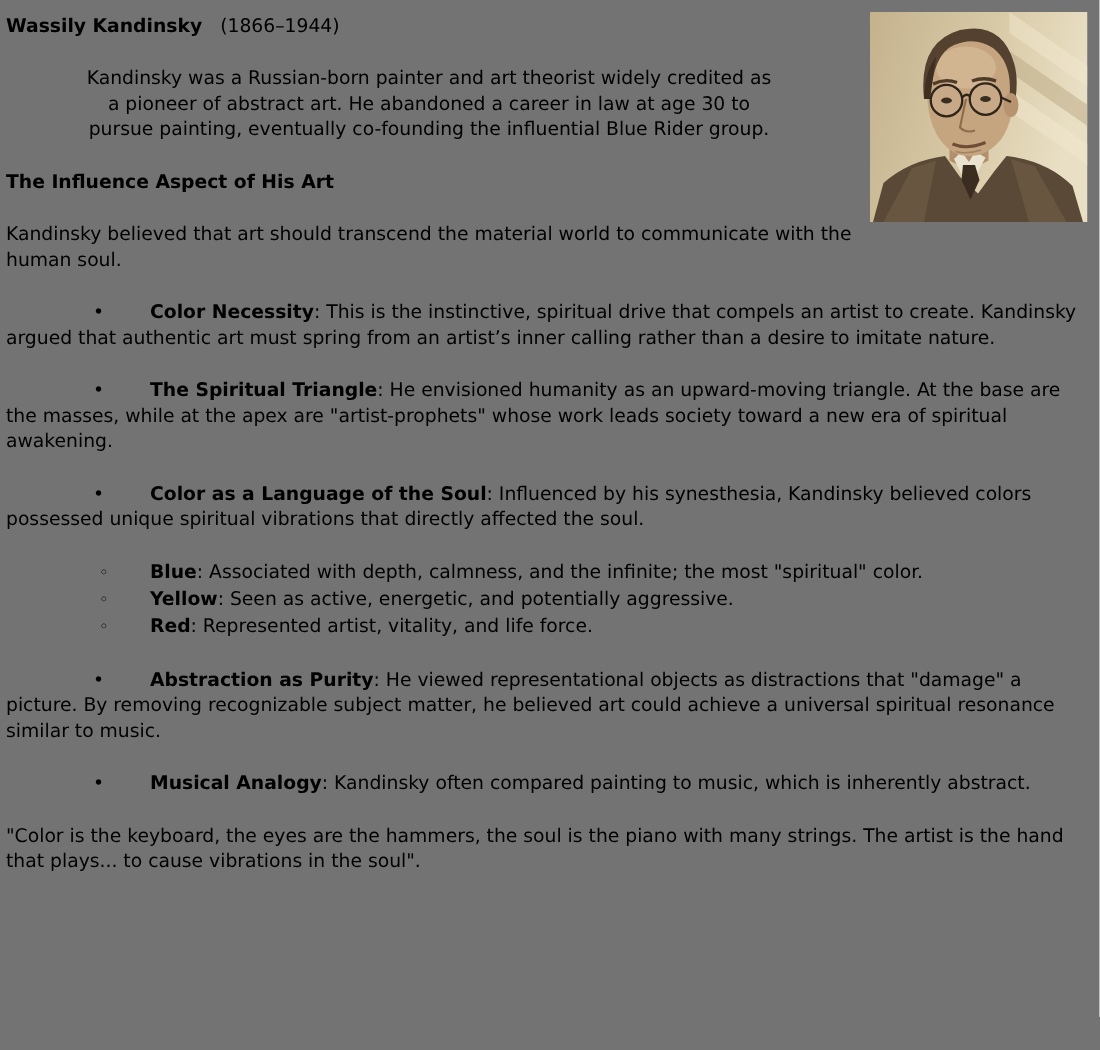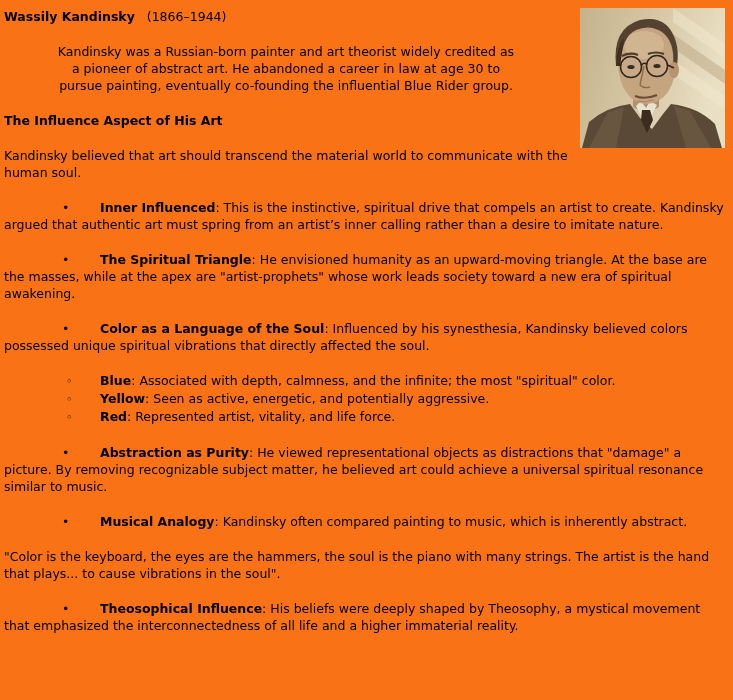--- a/index.html
+++ b/index.html
@@ -2,21 +2,21 @@
 <html><head>
 <meta charset="utf-8">
 <style>
   html, body { margin: 0; padding: 0; background: #ffffff; }
   .doc {
     position: relative;
     width: 733px;
     height: 700px;
     box-sizing: border-box;
     overflow: hidden;
-    background: #f97316;
+    background: #737373;
     color: #000000;
     font-family: "DejaVu Sans", "Liberation Sans", sans-serif;
     font-size: 12.5px;
     line-height: 17px;
     padding: 8px 6px 0 4px;
   }
   .portrait {
     float: right;
     width: 145px;
     height: 140px;
@@ -94,33 +94,32 @@
 
   <p class="intro">Kandinsky was a Russian-born painter and art theorist widely credited as
 a pioneer of abstract art. He abandoned a career in law at age 30 to
 pursue painting, eventually co-founding the influential Blue Rider group.</p>
 
   <p class="heading">The Influence Aspect of His Art</p>
 
   <p>Kandinsky believed that art should transcend the material world to communicate with the human soul.</p>
 
 
-  <p><span class="mk">•</span><b>Inner Influenced</b><span>: This is the instinctive, spiritual drive that compels an artist to create. Kandinsky argued that authentic art must spring from an artist’s inner calling rather than a desire to imitate nature.</span></p>
+  <p><span class="mk">•</span><b>Color Necessity</b><span>: This is the instinctive, spiritual drive that compels an artist to create. Kandinsky argued that authentic art must spring from an artist’s inner calling rather than a desire to imitate nature.</span></p>
 
   <p><span class="mk">•</span><b>The Spiritual Triangle</b><span>: He envisioned humanity as an upward-moving triangle. At the base are the masses, while at the apex are "artist-prophets" whose work leads society toward a new era of spiritual awakening.</span></p>
 
   <p><span class="mk">•</span><b>Color as a Language of the Soul</b><span>: Influenced by his synesthesia, Kandinsky believed colors possessed unique spiritual vibrations that directly affected the soul.</span></p>
 
   <div class="subgroup">
     <p><span class="mk2">◦</span><b>Blue</b><span>: Associated with depth, calmness, and the infinite; the most "spiritual" color.</span></p>
     <p><span class="mk2">◦</span><b>Yellow</b><span>: Seen as active, energetic, and potentially aggressive.</span></p>
     <p><span class="mk2">◦</span><b>Red</b><span>: Represented artist, vitality, and life force.</span></p>
   </div>
 
   <p><span class="mk">•</span><b>Abstraction as Purity</b><span>: He viewed representational objects as distractions that "damage" a picture. By removing recognizable subject matter, he believed art could achieve a universal spiritual resonance similar to music.</span></p>
 
   <p><span class="mk">•</span><b>Musical Analogy</b><span>: Kandinsky often compared painting to music, which is inherently abstract.</span></p>
 
   <p>"Color is the keyboard, the eyes are the hammers, the soul is the piano with many strings. The artist is the hand that plays... to cause vibrations in the soul".</p>
 
-  <p><span class="mk">•</span><b>Theosophical Influence</b><span>: His beliefs were deeply shaped by Theosophy, a mystical movement that emphasized the interconnectedness of all life and a higher immaterial reality.</span></p>
 
 </div>
 
 </body></html>

